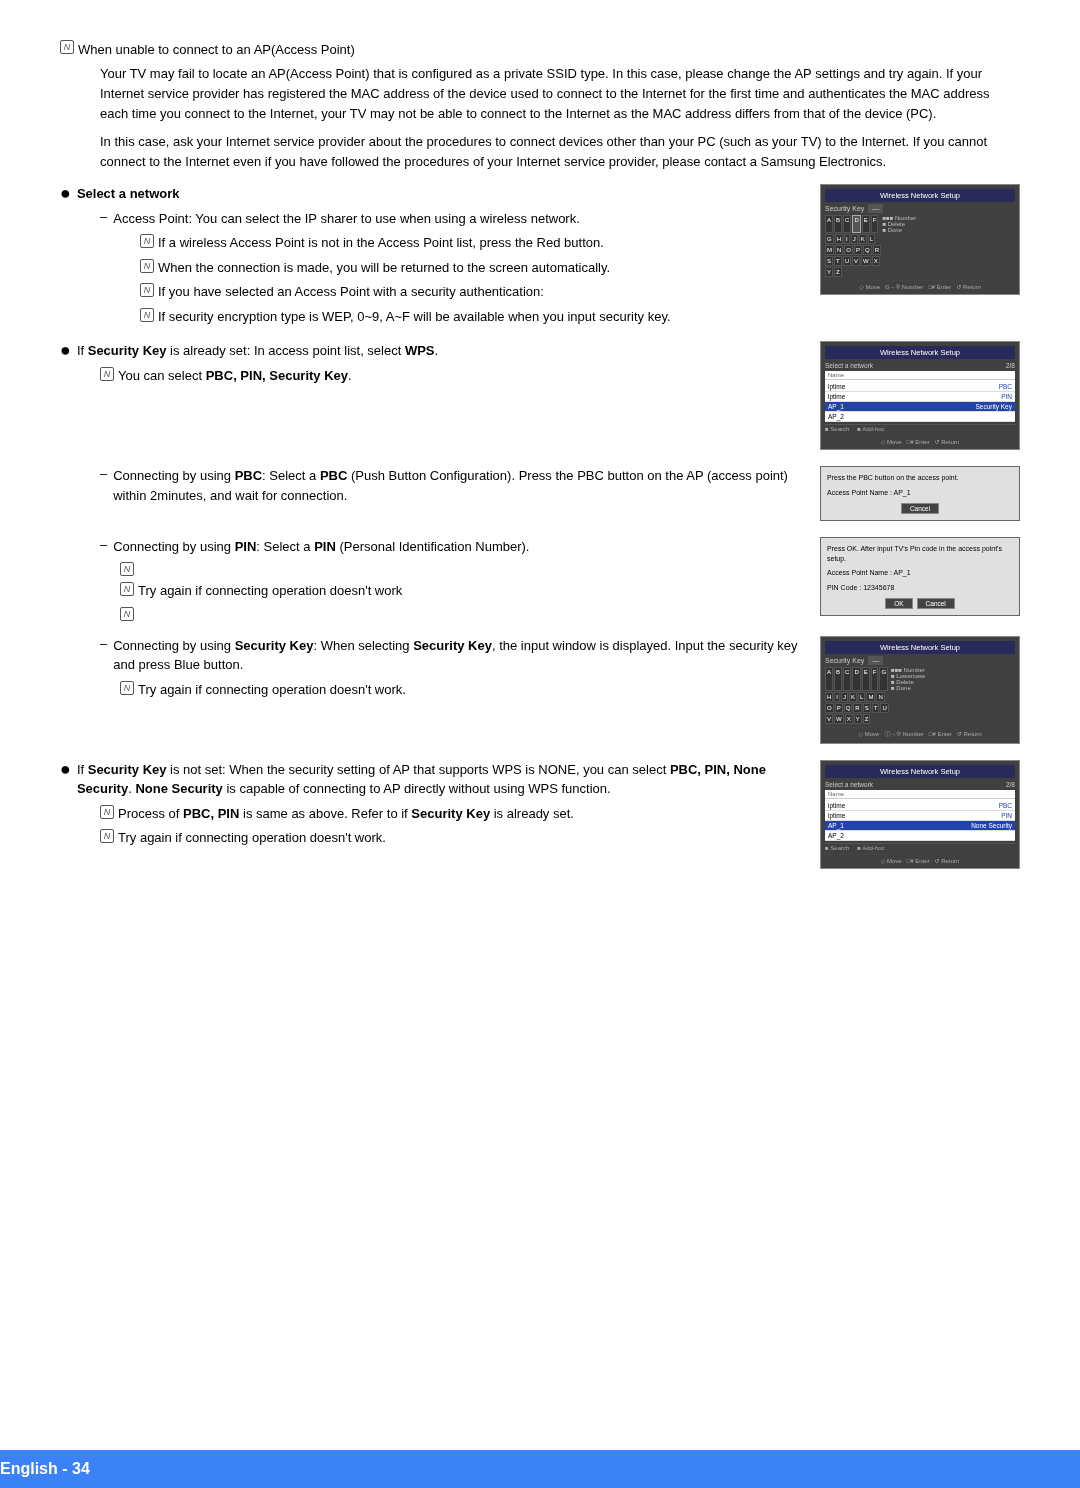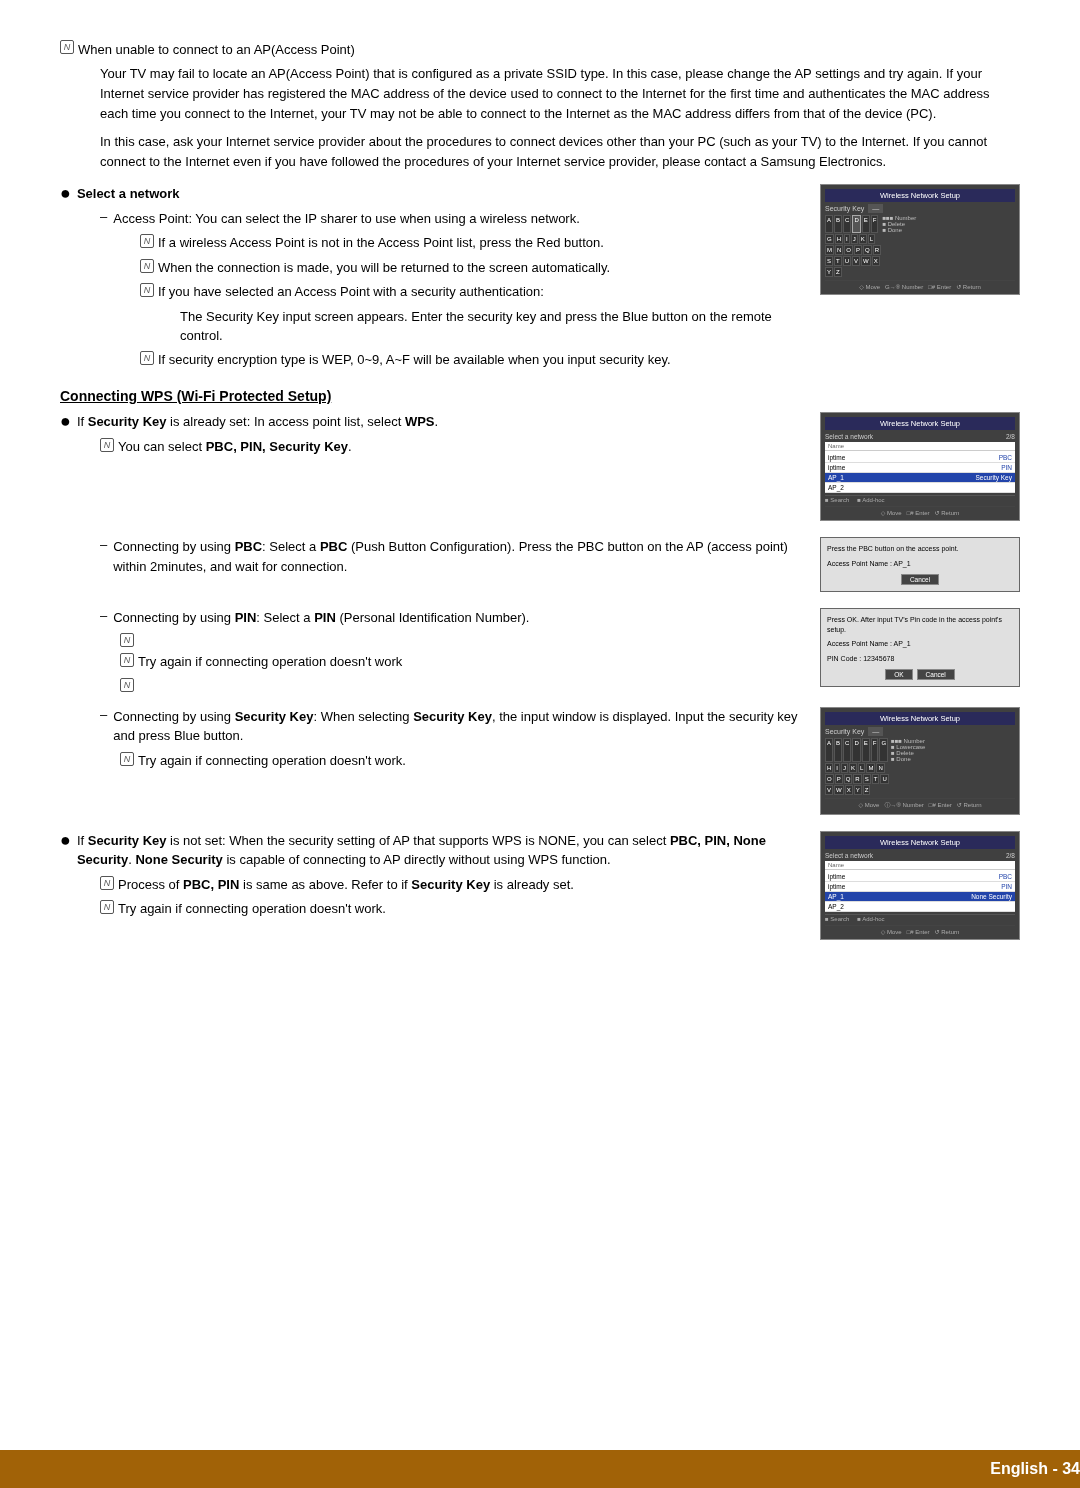--- a/index.html
+++ b/index.html
@@ -194,23 +194,23 @@
       font-size: 6.5px;
       padding: 1px 8px;
       border: 1px solid #888;
     }
 
     .footer-bar {
       position: fixed;
       bottom: 0;
       left: 0;
       width: 1080px;
-      background: #a16207;
+      background: #3b82f6;
       color: #fff;
-      text-align: right;
+      text-align: left;
       padding: 10px 0;
       font-size: 16px;
       font-weight: bold;
     }
 
     .page-bottom {
       height: 60px;
     }
 
     .top-note-section {
@@ -251,23 +251,20 @@
           <span class="note-icon">N</span>
           <span class="note-text">If a wireless Access Point is not in the Access Point list, press the Red button.</span>
         </div>
         <div class="note-line indent2">
           <span class="note-icon">N</span>
           <span class="note-text">When the connection is made, you will be returned to the screen automatically.</span>
         </div>
         <div class="note-line indent2">
           <span class="note-icon">N</span>
           <span class="note-text">If you have selected an Access Point with a security authentication:</span>
-        </div>
-        <div class="indent4" style="margin-bottom:4px; line-height:1.5;">
-          <span>The Security Key input screen appears. Enter the security key and press the Blue button on the remote control.</span>
         </div>
         <div class="note-line indent2">
           <span class="note-icon">N</span>
           <span class="note-text">If security encryption type is WEP, 0~9, A~F will be available when you input security key.</span>
         </div>
       </div>
     </div>
 
     <div class="panel-right">
       <div class="screen-panel">
@@ -311,21 +308,20 @@
           <span class="key-cell">Y</span>
           <span class="key-cell">Z</span>
         </div>
         <div class="panel-nav">◇ Move &nbsp; G→® Number &nbsp; □# Enter &nbsp; ↺ Return</div>
       </div>
     </div>
   </div>
 </div>
 
 <div class="section">
-  <div class="section-heading">Connecting WPS (Wi-Fi Protected Setup)</div>
 
   <div class="content-with-panel">
     <div class="content-left">
       <div class="bullet-line">
         <span class="bullet-dot">●</span>
         <span class="bullet-text">If <span class="bold">Security Key</span> is already set: In access point list, select <span class="bold">WPS</span>.</span>
       </div>
       <div class="note-line indent2">
         <span class="note-icon">N</span>
         <span class="note-text">You can select <span class="bold">PBC, PIN, Security Key</span>.</span>

